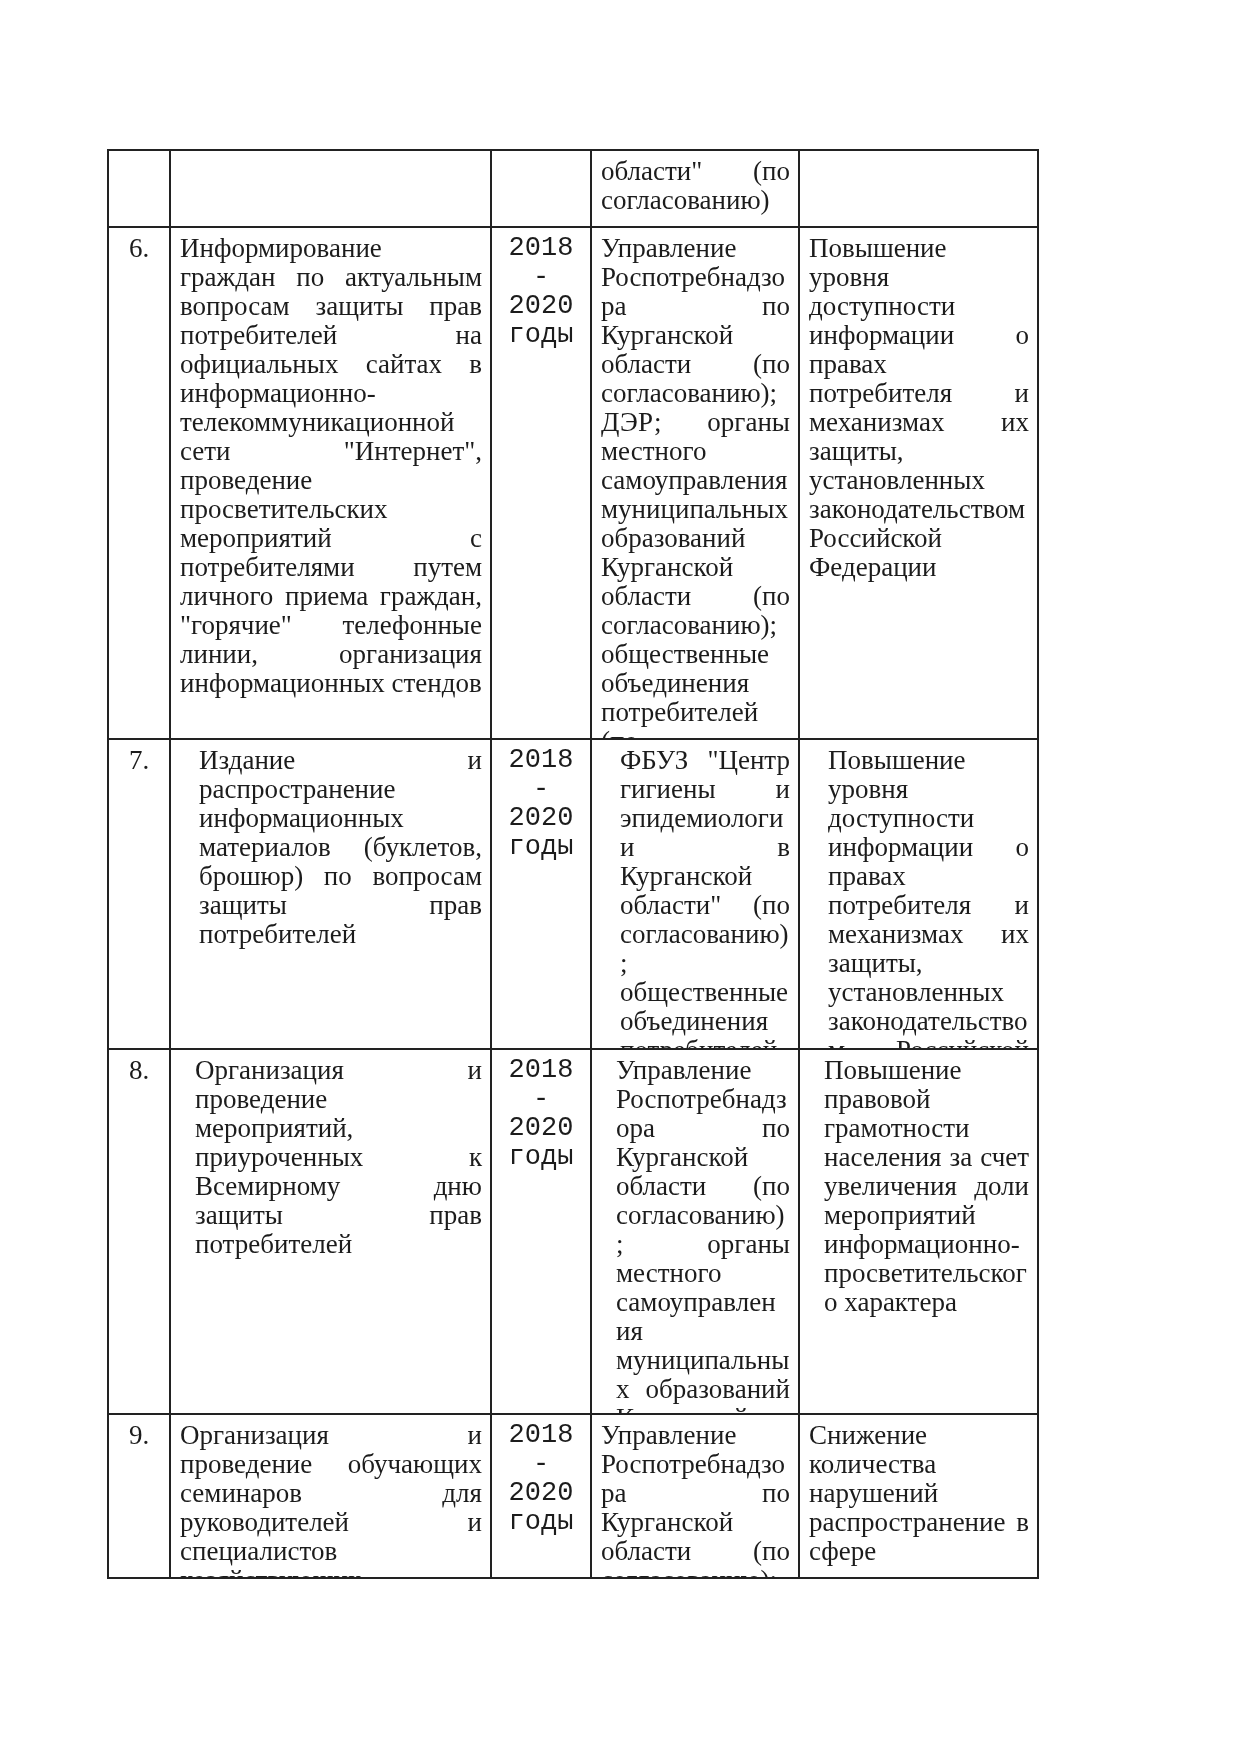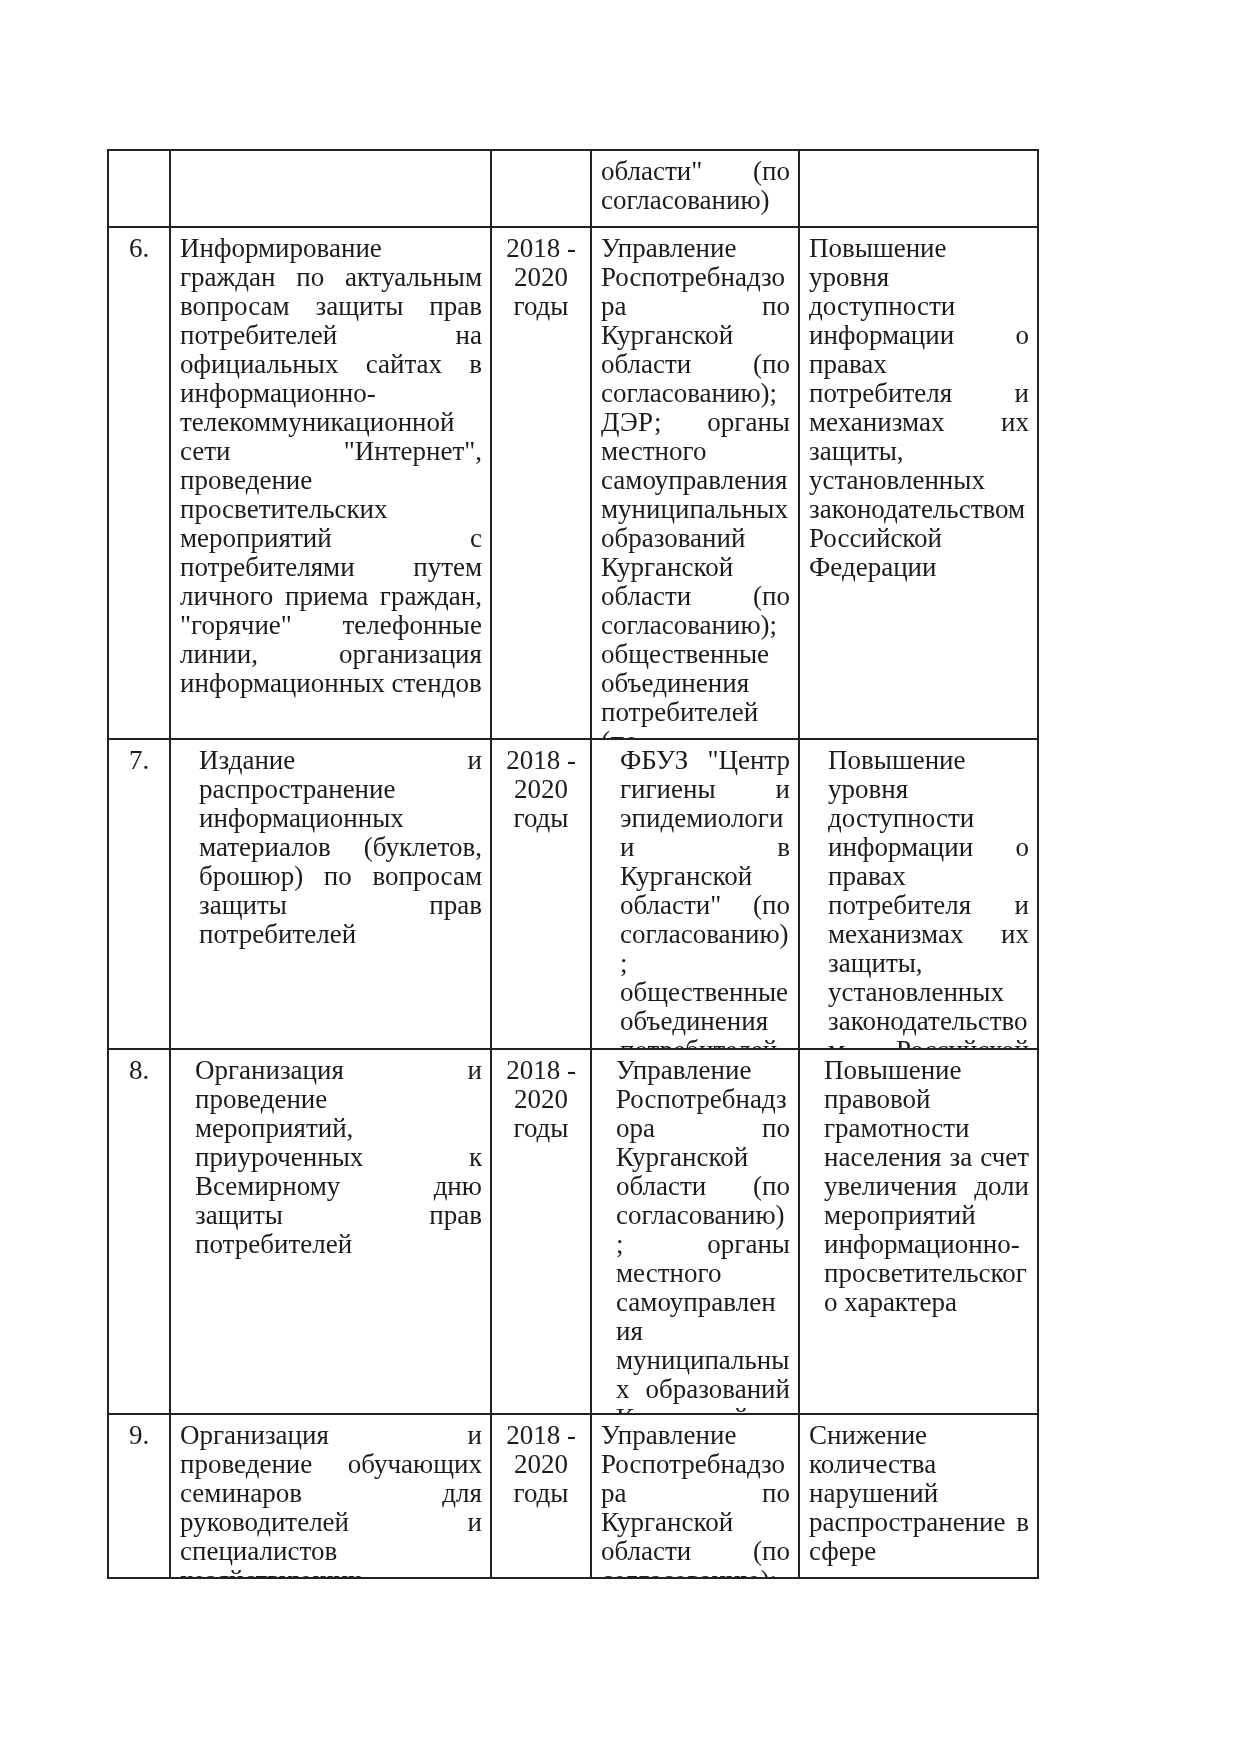--- a/index.html
+++ b/index.html
@@ -35,21 +35,21 @@
     overflow: hidden;
   }
   
   .r0 .cb { height: 75px; }
   .r1 .cb { height: 510px; }
   .r2 .cb { height: 308px; padding-left: 28px; }
   .r3 .cb { height: 363px; padding-left: 24px; }
   .r4 .cb { height: 162px; }
 
   td.c-num .cb { text-align: center; padding-left: 2px; padding-right: 2px; }
-  td.c-years .cb { text-align: center; padding-left: 3px; padding-right: 3px; }
+  td.c-years .cb { text-align: center; padding-left: 3px; padding-right: 3px; font-family: Liberation Mono, monospace; }
   td.c-act .cb, td.c-exec .cb, td.c-res .cb {
     text-align: justify;
     overflow-wrap: break-word;
     word-break: break-word;
   }
 </style>
 </head>
 <body>
 
 <div class="page">

